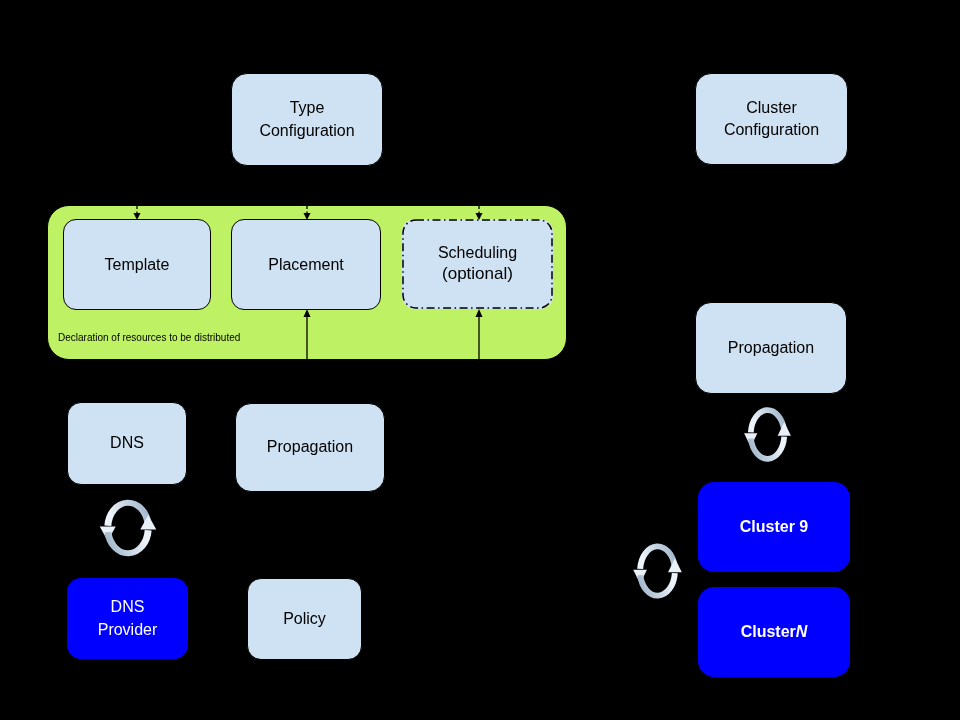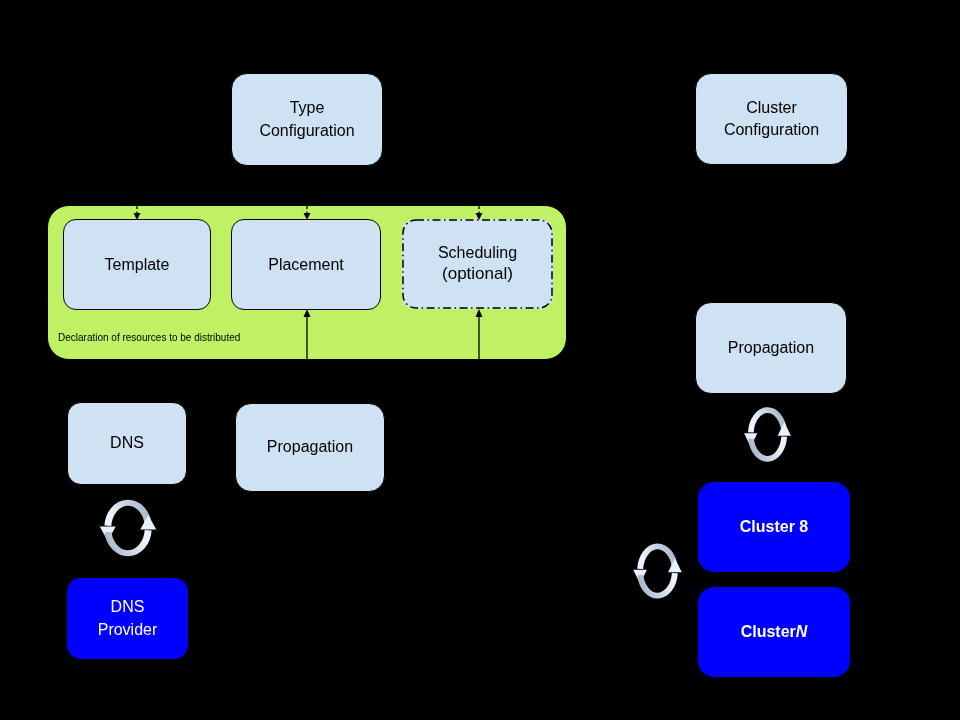--- a/index.html
+++ b/index.html
@@ -106,28 +106,29 @@
 
   <div class="box r16" style="left:235px;top:403px;width:150px;height:89px;">Propagation</div>
 
   <svg class="sync" style="left:96px;top:489px;" width="64" height="78" viewBox="0 0 60 84" preserveAspectRatio="none">
     <use href="#sync-glyph"></use>
   </svg>
 
   <div class="box blue r14" style="left:67px;top:578px;width:121px;height:81px;">DNS
 Provider</div>
 
+  <div class="box r14" style="left:247px;top:578px;width:115px;height:82px;">Policy</div>
 
   <div class="box r16" style="left:695px;top:302px;width:152px;height:92px;">Propagation</div>
 
   <svg class="sync" style="left:741px;top:397px;" width="53" height="75" viewBox="0 0 60 84" preserveAspectRatio="none">
     <use href="#sync-glyph"></use>
   </svg>
 
-  <div class="box blue bold r16" style="left:698px;top:482px;width:152px;height:90px;">Cluster 8</div>
+  <div class="box blue bold r16" style="left:698px;top:482px;width:152px;height:90px;">Cluster 9</div>
 
   <div class="box blue bold r16 cluster-n-label" style="left:698px;top:587px;width:152px;height:90px;">
     <span>Cluster </span><span class="nvar">N</span>
   </div>
 
 
   <svg class="sync" style="left:630px;top:533px;" width="55" height="76" viewBox="0 0 60 84" preserveAspectRatio="none">
     <use href="#sync-glyph"></use>
   </svg>
 

